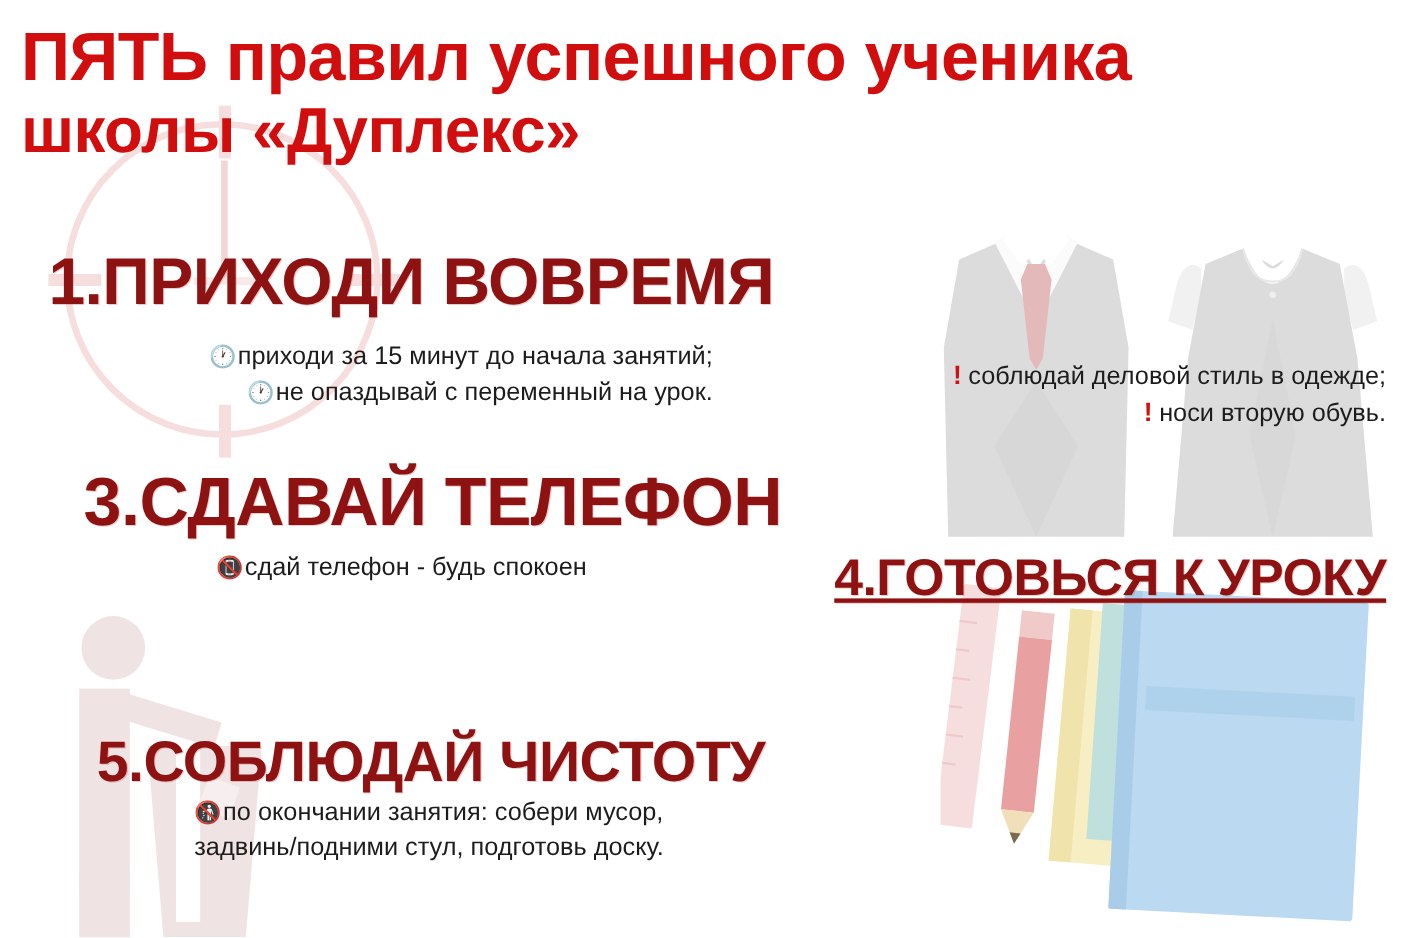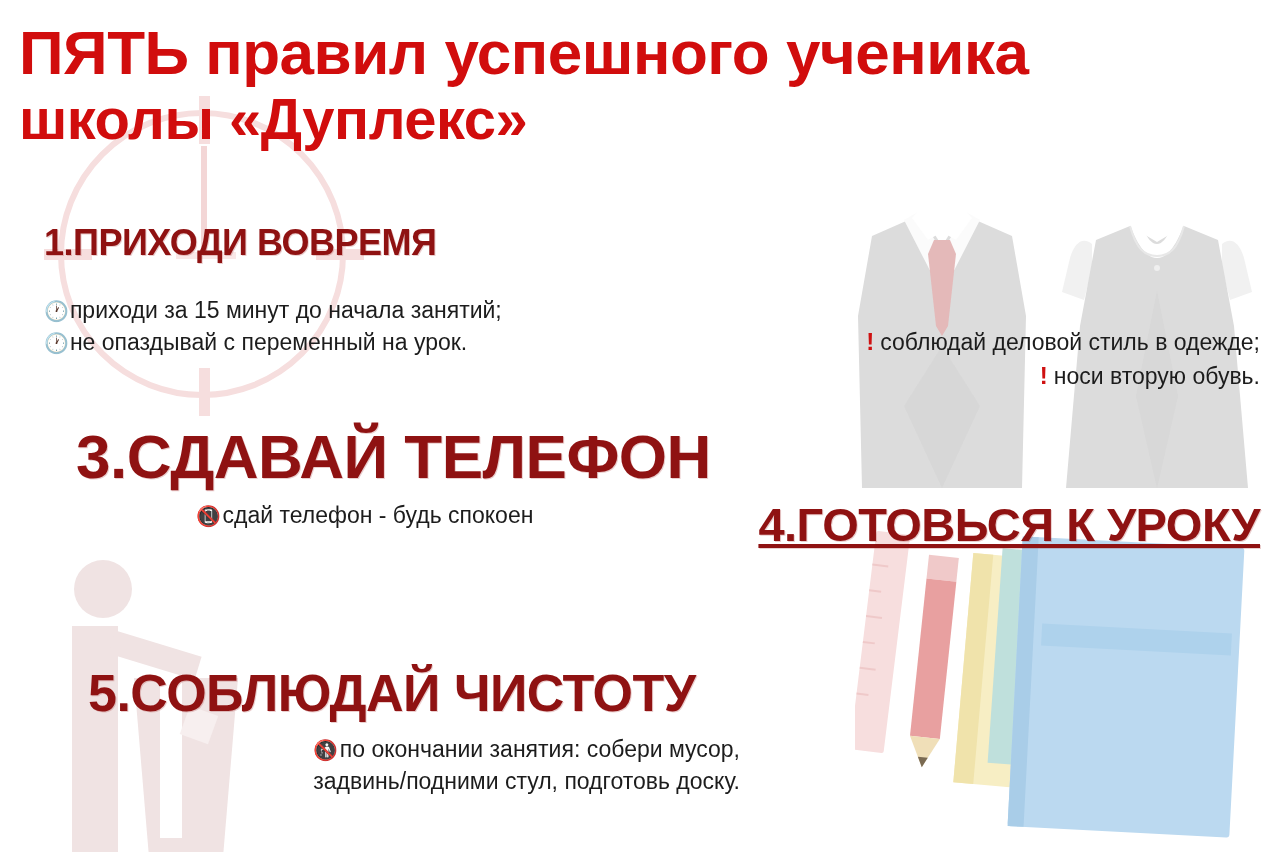--- a/index.html
+++ b/index.html
@@ -118,42 +118,42 @@
   }
   .bullet-excl {
     color: #cf1111;
     font-weight: bold;
     font-size: 24px;
     margin-right: 6px;
   }
 
   
   #rule-1 { left: 44px; top: 224px; width: 620px; }
-  #rule-1 .rule-head { font-size: 36px; }
-  #rule-1 .rule-body { margin-top: 32px; text-align: left; padding-right: 16px; }
+  #rule-1 .rule-head { font-size: 60px; }
+  #rule-1 .rule-body { margin-top: 20px; text-align: right; padding-right: 16px; }
 
   
   #rule-2 { left: 700px; top: 300px; width: 560px; text-align: right; }
   #rule-2 .rule-head { font-size: 47px; }
   #rule-2 .rule-body { margin-top: 25px; }
 
   
   #rule-3 { left: 40px; top: 424px; width: 650px; }
   #rule-3 .rule-head { font-size: 62px; margin-left: 36px; }
   #rule-3 .rule-body { margin-top: 10px; text-align: center; }
 
   
   #rule-4 { left: 548px; top: 500px; width: 712px; text-align: right; }
   #rule-4 .rule-head { font-size: 47px; text-decoration: underline; }
   #rule-4 .rule-body { margin-top: 12px; }
 
   
   #rule-5 { left: 40px; top: 666px; width: 700px; }
   #rule-5 .rule-head { font-size: 52px; margin-left: 48px; }
-  #rule-5 .rule-body { margin-top: 12px; text-align: right; }
+  #rule-5 .rule-body { text-align: center; }
 </style>
 </head>
 <body>
 
 <div id="poster">
 
   <div class="art" id="clock-art">
     <div class="ring"></div>
     <div class="tick t-top"></div>
     <div class="tick t-bot"></div>

